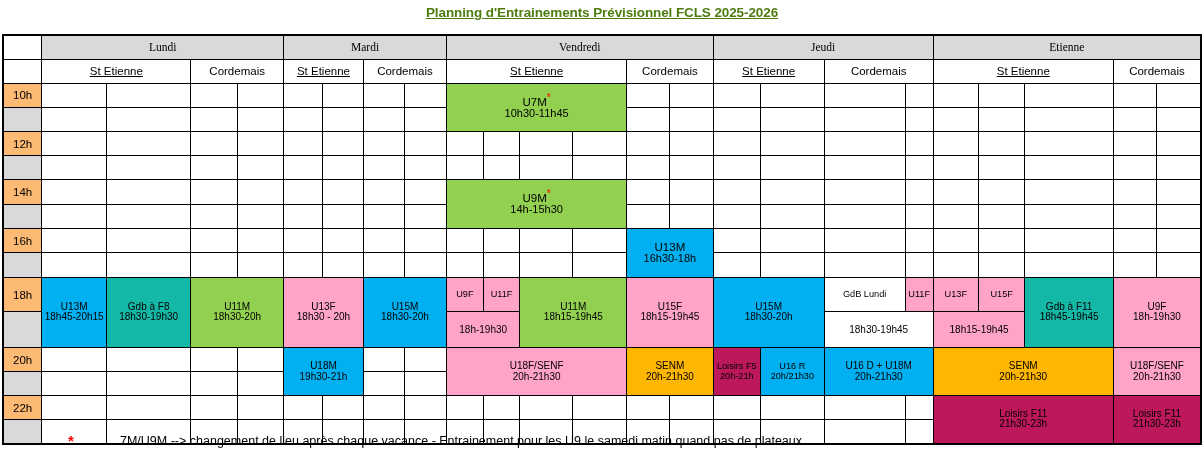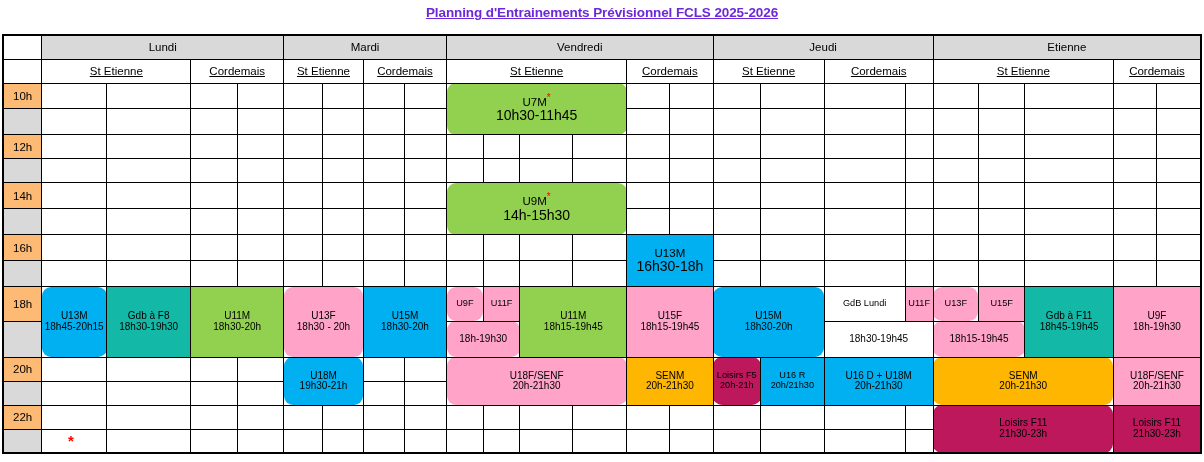--- a/index.html
+++ b/index.html
@@ -11,21 +11,21 @@
   #page {
     width: 1204px; height: 462px;
     position: relative;
     overflow: hidden;
     background: #ffffff;
   }
   #title {
     text-align: center;
     font-size: 13.5px;
     font-weight: bold;
-    color: #6d28d9;
+    color: #4d7c0f;
     text-decoration: underline;
     padding-top: 5px;
     letter-spacing: -0.1px;
   }
   table.sched {
     border-collapse: collapse;
     table-layout: fixed;
     width: 1200px;
     margin-left: 2px;
     margin-top: 14px;
@@ -44,51 +44,52 @@
     height: 24px;
   }
   td.daybar {
     background: #d9d9d9;
     font-weight: bold;
     font-size: 13px;
     height: 21px;
     border-left: 2.5px solid #000;
     border-right: 2.5px solid #000;
     border-top: 2.5px solid #000;
+    font-family: Liberation Serif, serif;
   }
   td.locbar {
     background: #ffffff;
     font-size: 12.5px;
     height: 21px;
     border-bottom: 2.5px solid #000;
   }
   td.loc-l { border-left: 2.5px solid #000; text-decoration: underline; }
-  td.loc-r { border-right: 2.5px solid #000; text-decoration: underline; }
+  td.loc-r { border-right: 2.5px solid #000; }
   td.corner { background:#ffffff; border-left:0; border-top:0; }
   td.corner2 { background:#ffffff; border-left:0; }
   td.tlabel {
     background: #fdba74;
     font-weight: bold;
     font-size: 12.5px;
     border-left: 0;
     border-right: 2.5px solid #000;
     width: 36px;
   }
   td.tblank {
     background: #d9d9d9;
     border-left: 0;
     border-right: 2.5px solid #000;
   }
-  td.dsep { border-left: 2.5px solid #000; border-radius: 9px; }
+  td.dsep { border-left: 2.5px solid #000; }
   td.dsepr { border-right: 2.5px solid #000; }
   tr.lastrow td { border-bottom: 2.5px solid #000; }
 
   .ev { line-height: 1.05; padding: 0 1px; }
   .ev .n { display:block; font-size: 11.5px; }
-  .ev .t { display:block; font-size: 14px; }
+  .ev .t { display:block; font-size: 11px; }
   .ev.small .n, .ev.small .t { font-size: 10px; }
   .ev.xsmall .n, .ev.xsmall .t { font-size: 9.2px; }
   sup.ast { color:#ff0000; font-size:10px; vertical-align: super; line-height:0; }
 
   .c-blue  { background:#00b0f0; }
   .c-orange{ background:#14b8a6; }
   .c-green { background:#92d050; }
   .c-pink  { background:#ffa3c8;margin-top:14px; }
   .c-amber { background:#ffb600; }
   .c-yellow{ background:#be185d; }
@@ -613,15 +614,16 @@
       <td class="dsep"></td>
       <td></td>
       <td></td>
       <td class="dsepr"></td>
     </tr>
   </tbody>
     </table>
 
   <div id="footnote">
     <span class="star">*</span>
+    <span class="ftxt">7M/U9M --&gt; changement de lieu après chaque vacance - Entrainement pour les U9 le samedi matin quand pas de plateaux</span>
   </div>
 
 </div>
 
 </body></html>

